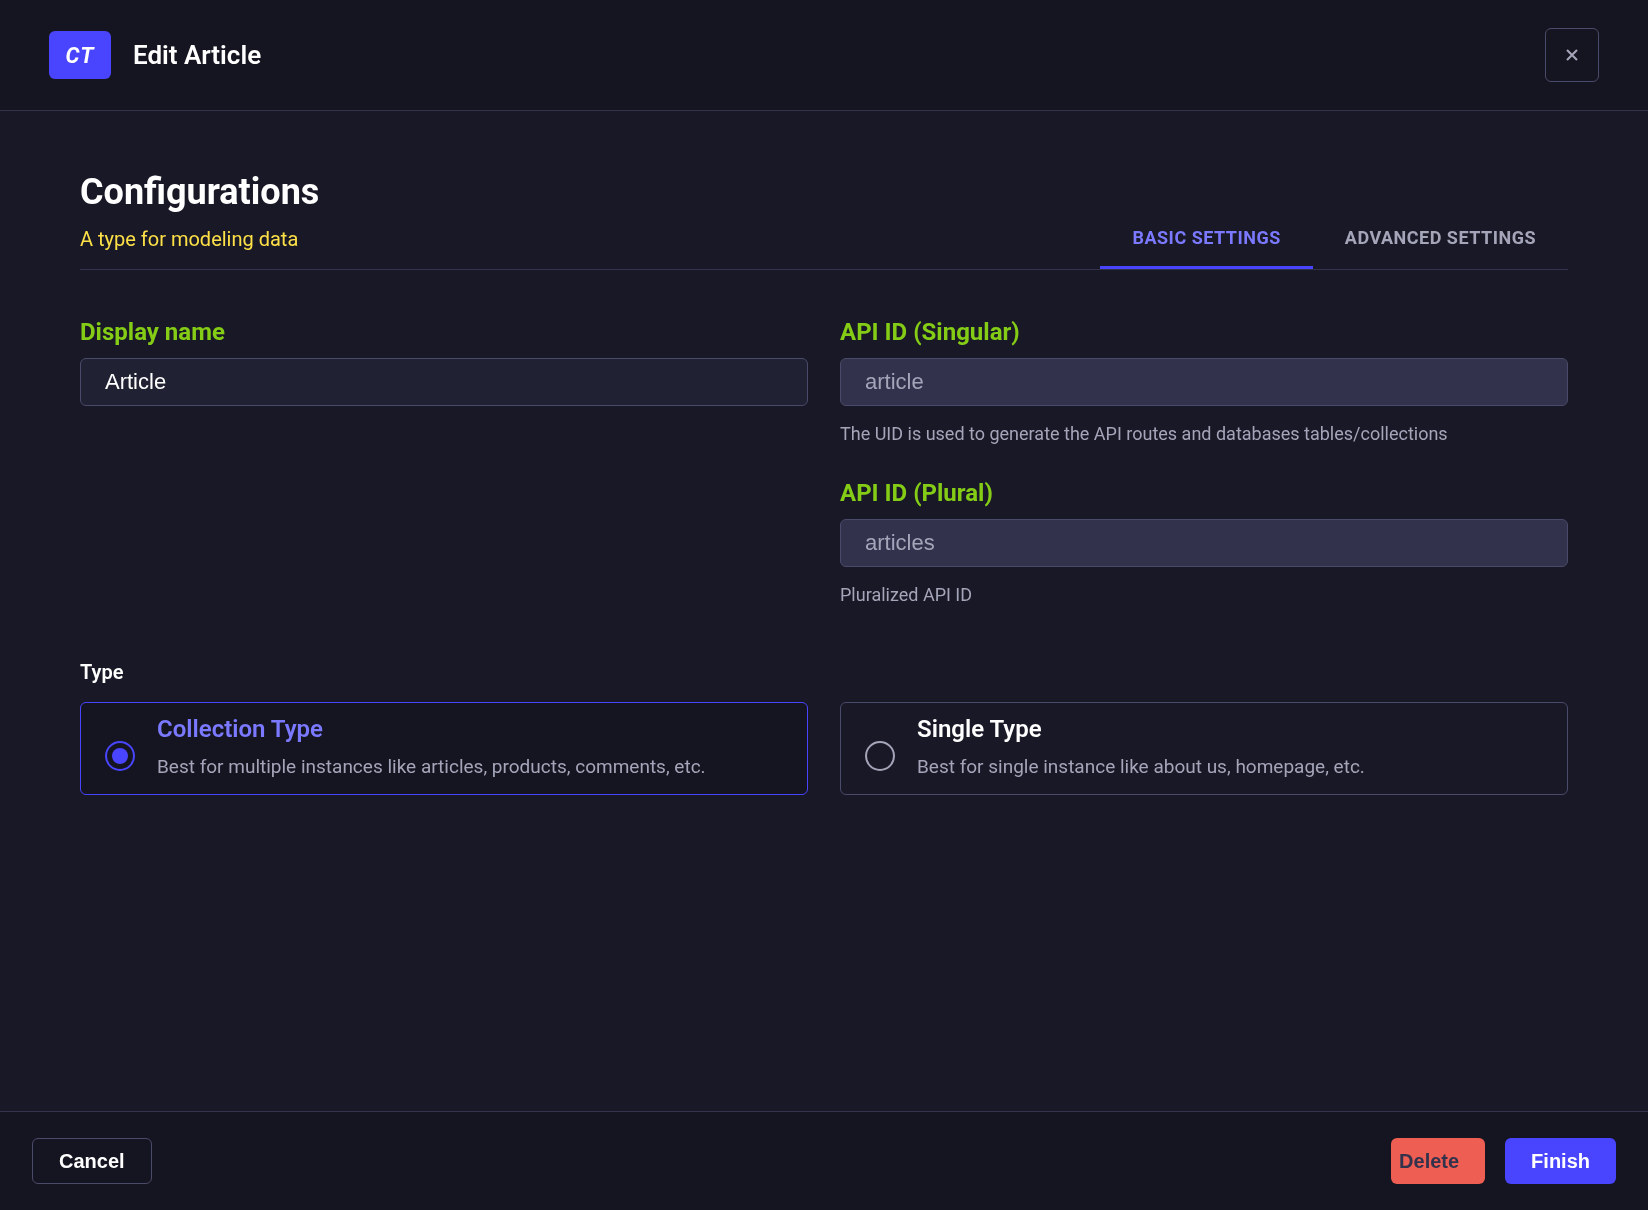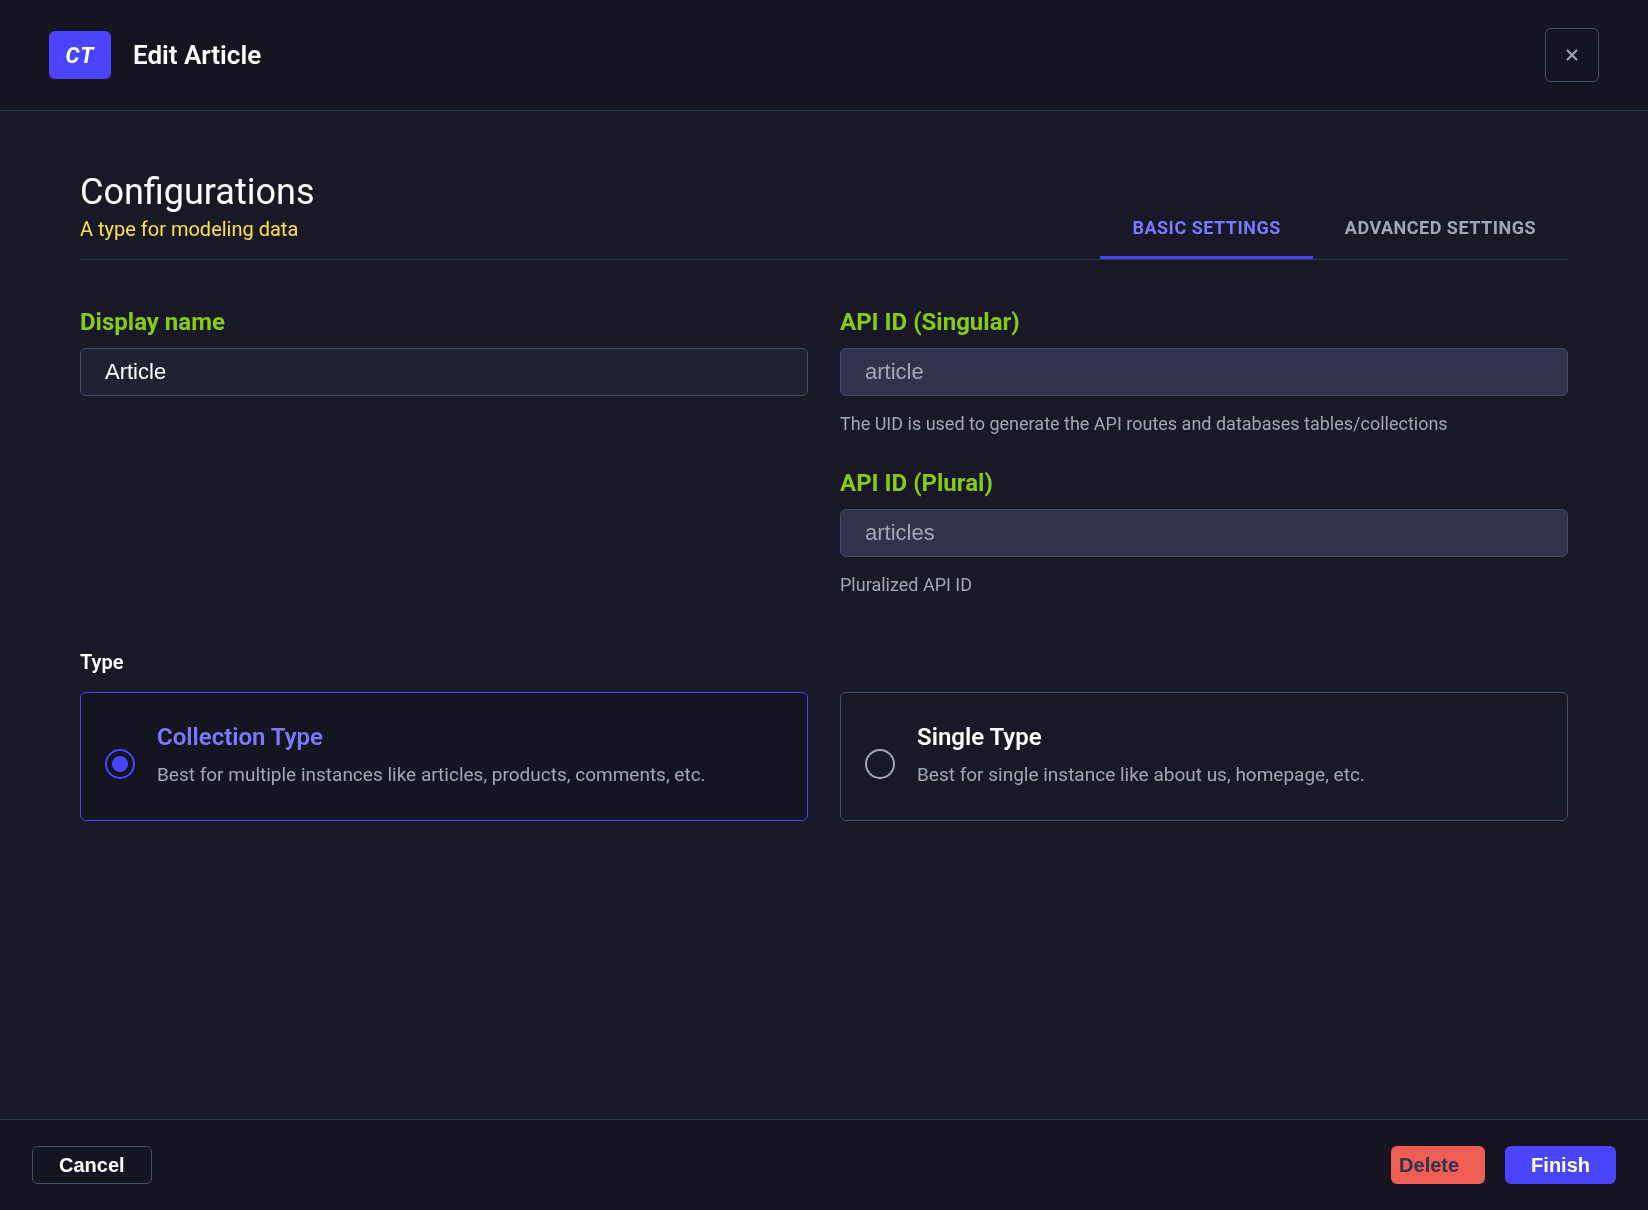--- a/index.html
+++ b/index.html
@@ -72,23 +72,23 @@
       justify-content: space-between;
       align-items: flex-end;
       border-bottom: 1px solid #32324d;
       padding-bottom: 0;
     }
     .section-header-left {
       padding-bottom: 18px;
     }
     .section-title {
       font-size: 36px;
-      font-weight: 400;
-      color: #ffffff;
-      margin-bottom: 4px;
+      font-weight: 700;
+      color: #ffffff;
+      margin-bottom: 14px;
     }
     .section-subtitle {
       font-size: 20px;
       color: #fde047;
     }
     .tabs {
       display: flex;
       gap: 0;
     }
     .tab {
@@ -156,21 +156,21 @@
       margin-bottom: 18px;
     }
     .type-options {
       display: grid;
       grid-template-columns: 1fr 1fr;
       gap: 32px;
     }
     .type-card {
       border: 1px solid #4a4a6a;
       border-radius: 6px;
-      padding: 30px 24px;
+      padding: 12px 24px;
       display: flex;
       align-items: flex-start;
       gap: 22px;
       cursor: pointer;
       background: transparent;
     }
     .type-card.selected {
       border-color: #4945ff;
       background: #151521;
     }
@@ -221,21 +221,21 @@
       right: 0;
       width: 1648px;
       display: flex;
       justify-content: space-between;
       align-items: center;
       padding: 26px 32px;
       border-top: 1px solid #32324d;
       background: #151521;
     }
     .btn {
-      height: 38px;
+      height: 46px;
       padding: 0 26px;
       border-radius: 6px;
       font-size: 20px;
       font-weight: 600;
       cursor: pointer;
       border: none;
       display: flex;
       align-items: center;
       justify-content: center;
     }

